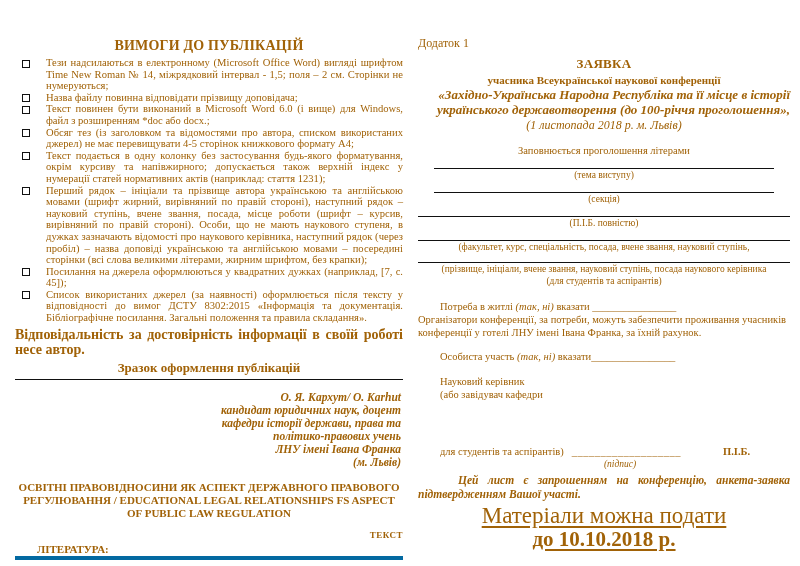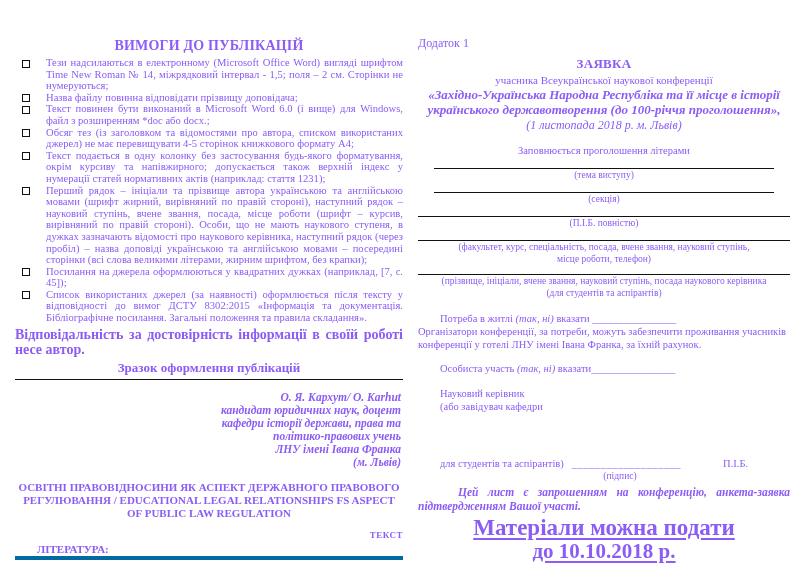--- a/index.html
+++ b/index.html
@@ -1,56 +1,56 @@
 <!DOCTYPE html>
 <html><head>
 <meta charset="utf-8">
 <style>
   html,body{margin:0;padding:0;background:#e9e9e9;}
   .page{
     position:relative; width:800px; height:566px; background:#ffffff;
-    font-family:"Liberation Serif","DejaVu Serif",serif; color:#8b5cf6;
+    font-family:"Liberation Serif","DejaVu Serif",serif; color:#a16207;
     overflow:hidden; margin:0 auto;
   }
   
   .col-left{position:absolute; left:15px; top:38px; width:388px;}
   .req-title{font-size:14px; font-weight:bold; text-align:center; letter-spacing:.2px; margin-bottom:3px;}
   .req-item{position:relative; padding-left:31px; text-align:justify; font-size:10.6px; line-height:11.6px;}
   .cb{position:absolute; left:7px; top:2.5px; width:6px; height:6px; border:1.2px solid #111; background:#fff;}
   .resp{font-size:14px; line-height:15.5px; font-weight:bold; text-align:justify; margin-top:3px;}
   .sample-h{font-size:13px; font-weight:bold; text-align:center; margin-top:2px;}
   .rule{border:none; border-top:1.6px solid #111; margin:3px 0 0 0;}
   .author{margin-top:11px; text-align:right; font-weight:bold; font-style:italic; font-size:11.5px; line-height:13px; padding-right:2px;}
   .thesis{margin-top:12px; text-align:center; font-weight:bold; font-size:11px; line-height:13px;}
   .text-lbl{margin-top:10px; text-align:right; font-weight:bold; font-size:9px; letter-spacing:.5px;}
   .lit{margin-top:3px; font-weight:bold; font-size:11px; padding-left:22px; border-bottom:4px solid #0369a1; padding-bottom:1px;}
   
   .col-right{position:absolute; left:418px; top:36px; width:372px;}
   .annex{font-size:12px;}
   .z-title{font-size:13px; font-weight:bold; text-align:center; margin-top:5px; letter-spacing:.3px;}
-  .z-sub{font-size:11px; font-weight:normal; text-align:center; margin-top:2px;}
-  .z-conf{font-size:13px; font-weight:bold; font-style:italic; text-align:center; line-height:15px; margin-top:1px;}
+  .z-sub{font-size:11px; font-weight:bold; text-align:center; margin-top:2px;}
+  .z-conf{font-size:13px; font-weight:bold; font-style:italic; text-align:right; line-height:15px; margin-top:1px;}
   .z-date{font-size:12px; font-style:italic; text-align:center; margin-top:1px;}
   .fill-note{font-size:10.5px; text-align:center; margin-top:12px;}
   .field{margin-top:0;}
   .f-line{height:7px; border-bottom:1.6px solid #111; margin:0 16px;}
   .f-line.wide{margin:0 0;}
   .f-cap{font-size:9.5px; line-height:11px; text-align:center; padding-top:1px;}
   .gap4{margin-top:4px;} .gap5{margin-top:5px;} .gap6{margin-top:6px;} .gap2{margin-top:2px;}
   .para{font-size:10.5px; line-height:13px;}
   .housing{margin-top:13px; text-indent:22px;}
   .personal{margin-top:11px; text-indent:22px;}
   .hint{font-style:italic;}
   .advisor{margin-top:12px; padding-left:22px; font-size:10.5px; line-height:13px;}
   .adv-row{display:flex; align-items:flex-end;margin-top:44px;}
   .adv-blank{margin-left:8px; letter-spacing:.5px;}
-  .adv-pib{margin-left:42px;}
-  .signature{font-size:9.5px; text-align:center; width:110px; margin-left:125px;}
+  .adv-pib{margin-left:42px;font-weight:bold;}
+  .signature{font-size:9.5px; font-style:italic; text-align:center; width:110px; margin-left:125px;}
   .invite{margin-top:3px; font-weight:bold; font-style:italic; font-size:11.5px; line-height:13.5px; text-align:justify; text-indent:40px;}
-  .deadline1{margin-top:2px; text-align:center; font-weight:bold; font-size:23px; line-height:25px;}
+  .deadline1{margin-top:2px; text-align:center; font-weight:normal; font-size:23px; line-height:25px;}
   .deadline2{text-align:center; font-weight:bold; font-size:21px; line-height:23px;}
   .udl{text-decoration:underline; text-decoration-thickness:2px; text-underline-offset:3px;}
 </style>
 </head>
 <body>
 
 <div class="page">
 
   <div class="col-left">
     <div class="req-title">ВИМОГИ ДО ПУБЛІКАЦІЙ</div>
@@ -122,21 +122,20 @@
       <div class="f-line"></div>
       <div class="f-cap">(секція)</div>
     </div>
     <div class="field gap4">
       <div class="f-line wide"></div>
       <div class="f-cap">(П.І.Б. повністю)</div>
     </div>
     <div class="field gap4">
       <div class="f-line wide"></div>
       <div class="f-cap">(факультет, курс, спеціальність, посада, вчене звання, науковий ступінь,</div>
-      <div class="f-cap">місце роботи, телефон)</div>
     </div>
     <div class="field gap2">
       <div class="f-line wide"></div>
       <div class="f-cap">(прізвище, ініціали, вчене звання, науковий ступінь, посада наукового керівника</div>
       <div class="f-cap">(для студентів та аспірантів)</div>
     </div>
 
     <div class="para housing">
       <span>Потреба в житлі </span><span class="hint">(так, ні)</span><span> вказати </span><span>________________</span>
     </div>

